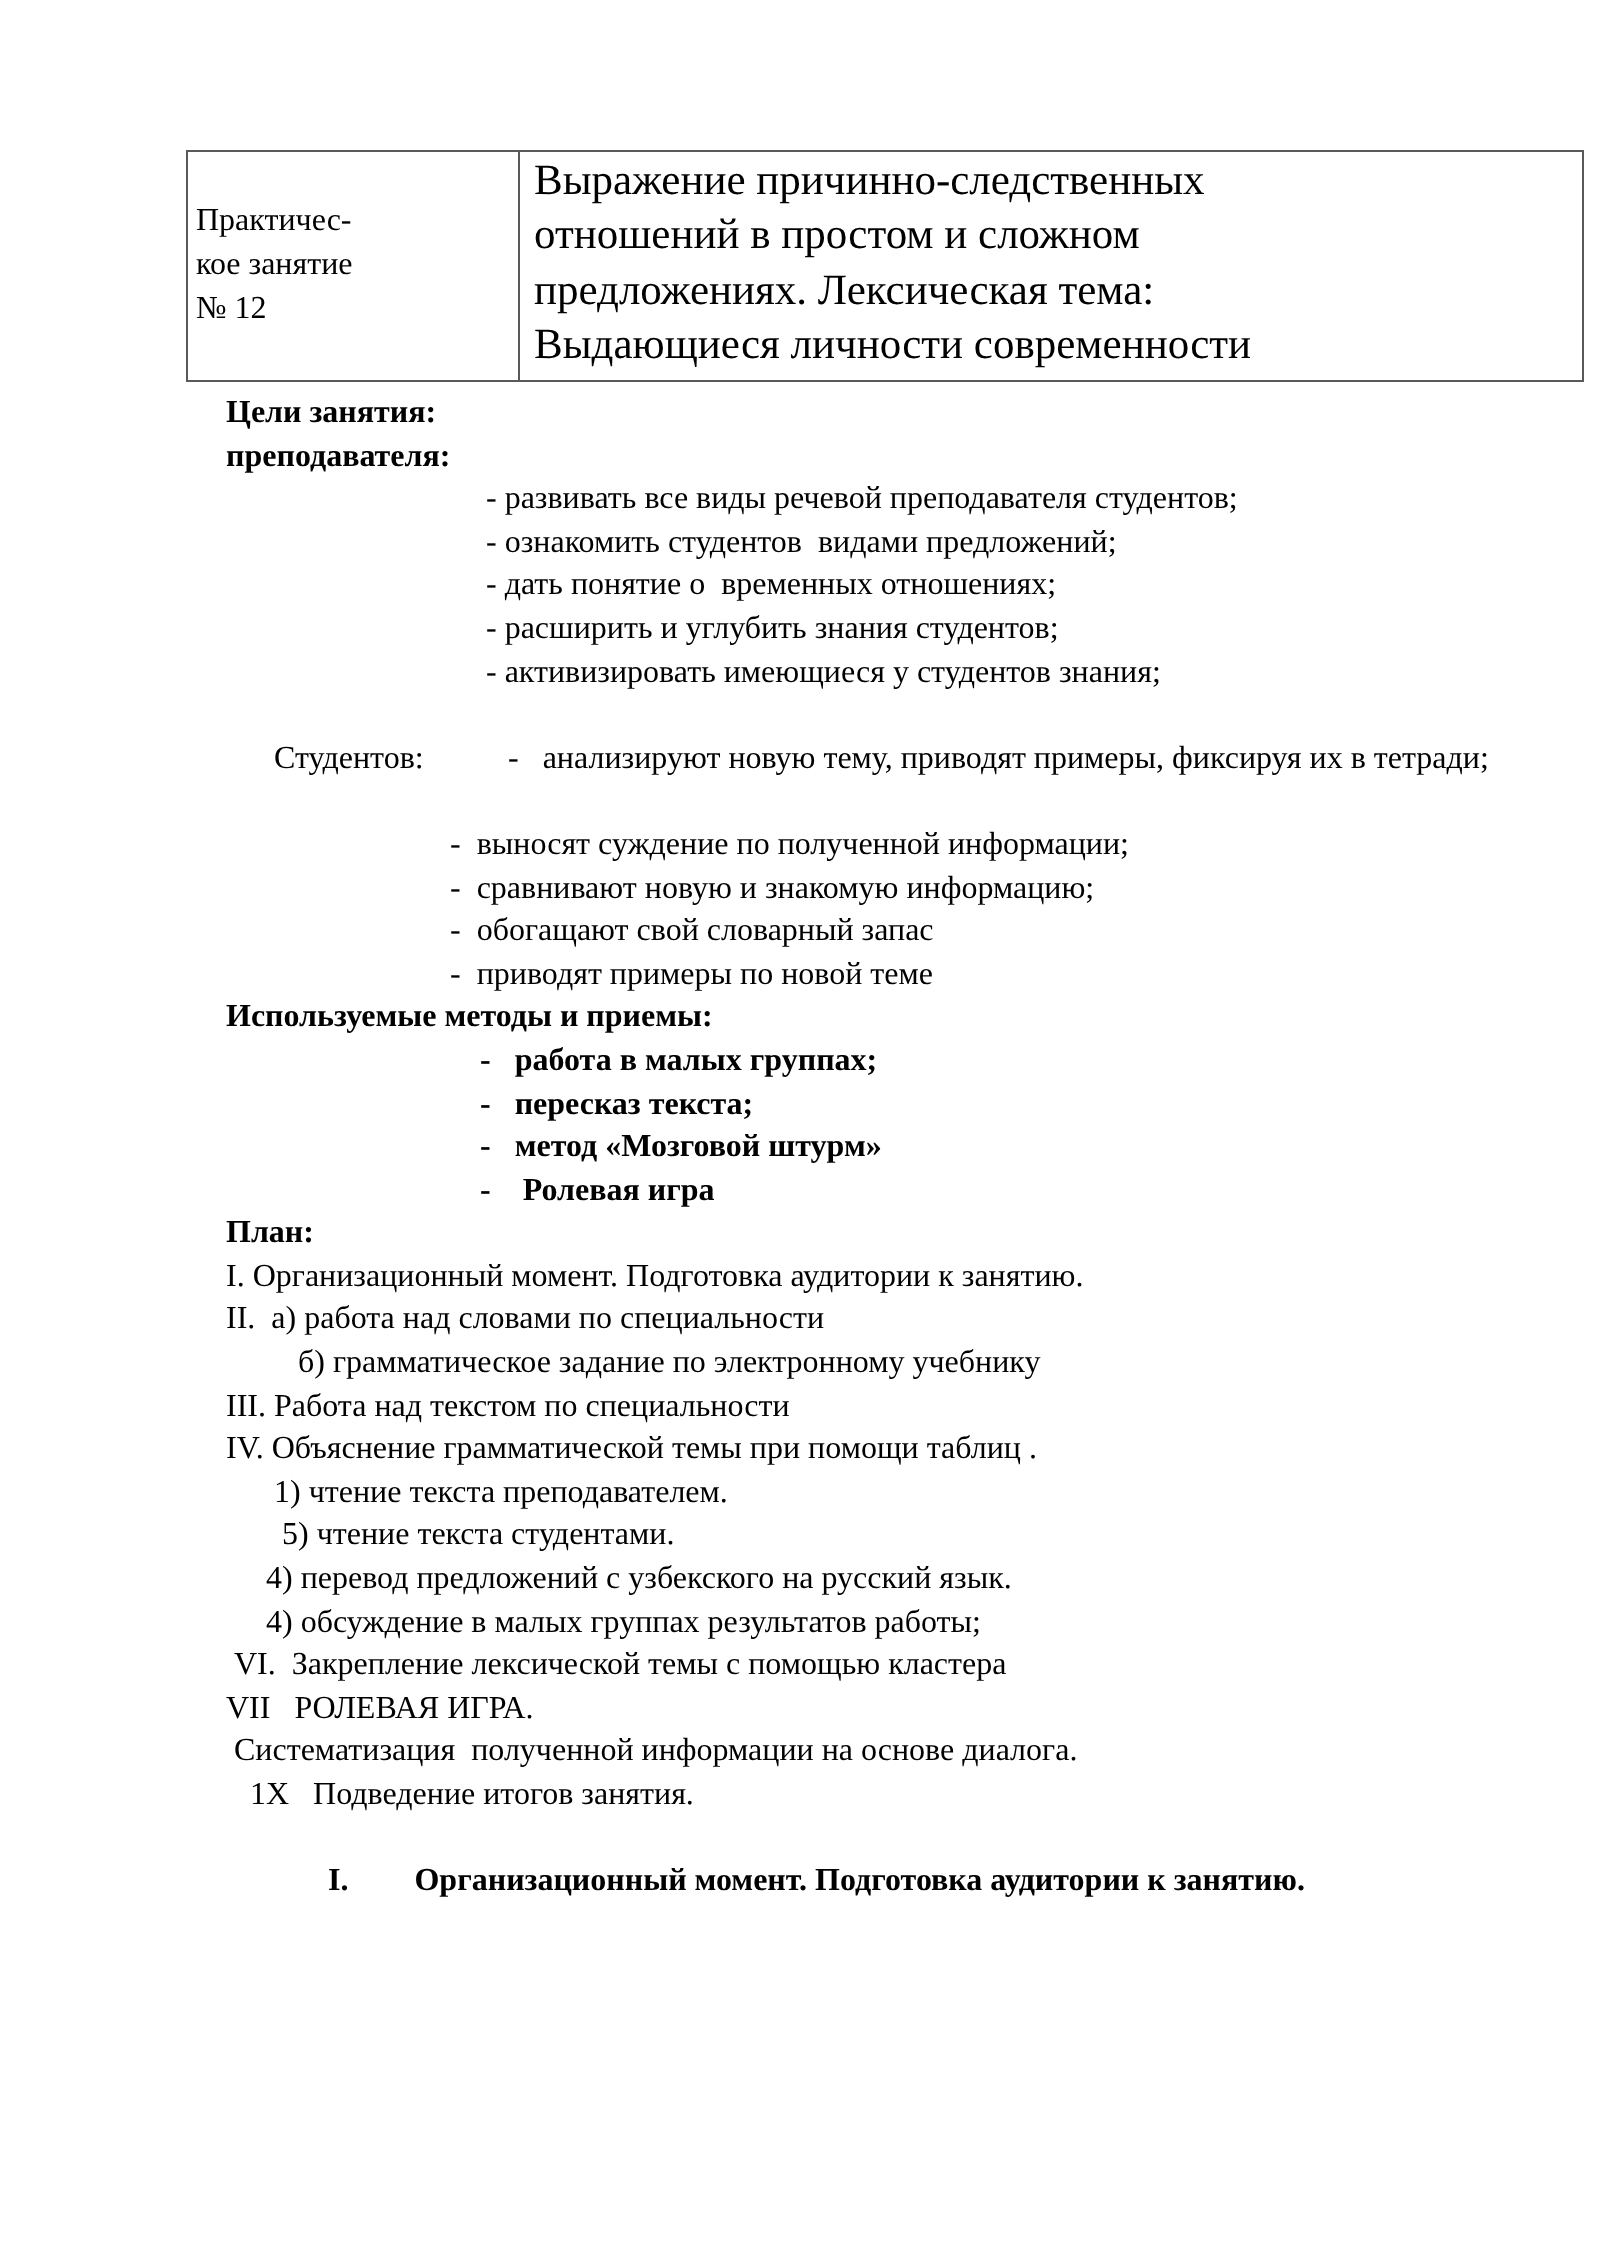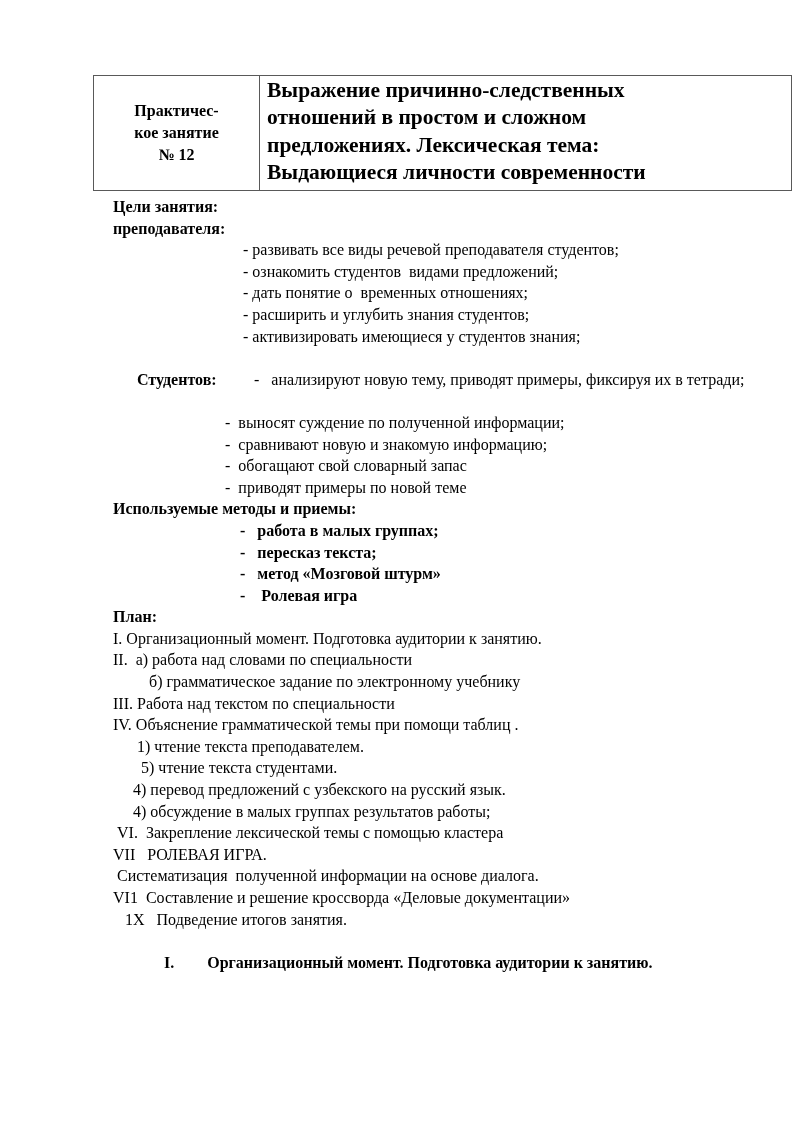--- a/index.html
+++ b/index.html
@@ -15,46 +15,46 @@
   }
   table.header-table {
     position:absolute; left:93px; top:75px;
     width:699px;
     border-collapse:collapse;
     table-layout:fixed;
   }
   table.header-table td { border:1px solid #595959; }
   td.cell-left {
     width:157px;
-    text-align:center;
+    text-align:left;
     vertical-align:middle;
-    font-weight:bold;
+    font-weight:normal;
     font-size:16px;
     line-height:22px;
     white-space:pre-line;
     padding:2px 4px;
   }
   td.cell-right {
     vertical-align:top;
-    font-weight:bold;
+    font-weight:normal;
     font-size:21.5px;
     line-height:27.4px;
     white-space:pre-line;
     padding:1px 6px 3px 7px;
   }
   .doc-body {
     position:absolute; left:113px; top:196px;
     width:676px;
   }
   .line { white-space:pre-wrap; min-height:21.6px; }
   .bold { font-weight:bold; }
   .ind-teacher  { margin-left:130px; }
   .ind-students { margin-left:112px; }
   .ind-methods  { margin-left:127px;font-weight:bold; }
-  .students-label { display:inline-block; width:117px; font-weight:bold; }
+  .students-label { display:inline-block; width:117px; font-weight:normal; }
   .footer-line { padding-left:27px; font-weight:bold; }
   .footer-text { margin-left:33px; }
 </style>
 </head>
 <body>
 
 <div class="page">
 
   <table class="header-table">
     <tbody>
@@ -111,21 +111,20 @@
         <div class="line">         б) грамматическое задание по электронному учебнику</div>
         <div class="line">III. Работа над текстом по специальности</div>
         <div class="line">IV. Объяснение грамматической темы при помощи таблиц .</div>
         <div class="line">      1) чтение текста преподавателем.</div>
         <div class="line">       5) чтение текста студентами.</div>
         <div class="line">     4) перевод предложений с узбекского на русский язык.</div>
         <div class="line">     4) обсуждение в малых группах результатов работы;</div>
         <div class="line"> VI.  Закрепление лексической темы с помощью кластера</div>
         <div class="line">VII   РОЛЕВАЯ ИГРА.</div>
         <div class="line"> Систематизация  полученной информации на основе диалога.</div>
-        <div class="line">VI1  Составление и решение кроссворда «Деловые документации»</div>
         <div class="line">   1X   Подведение итогов занятия.</div>
       </div>
 
     <div class="line footer-line">
       <span>I.</span><span class="footer-text">Организационный момент. Подготовка аудитории к занятию.</span>
     </div>
 
   </div>
 </div>
 

